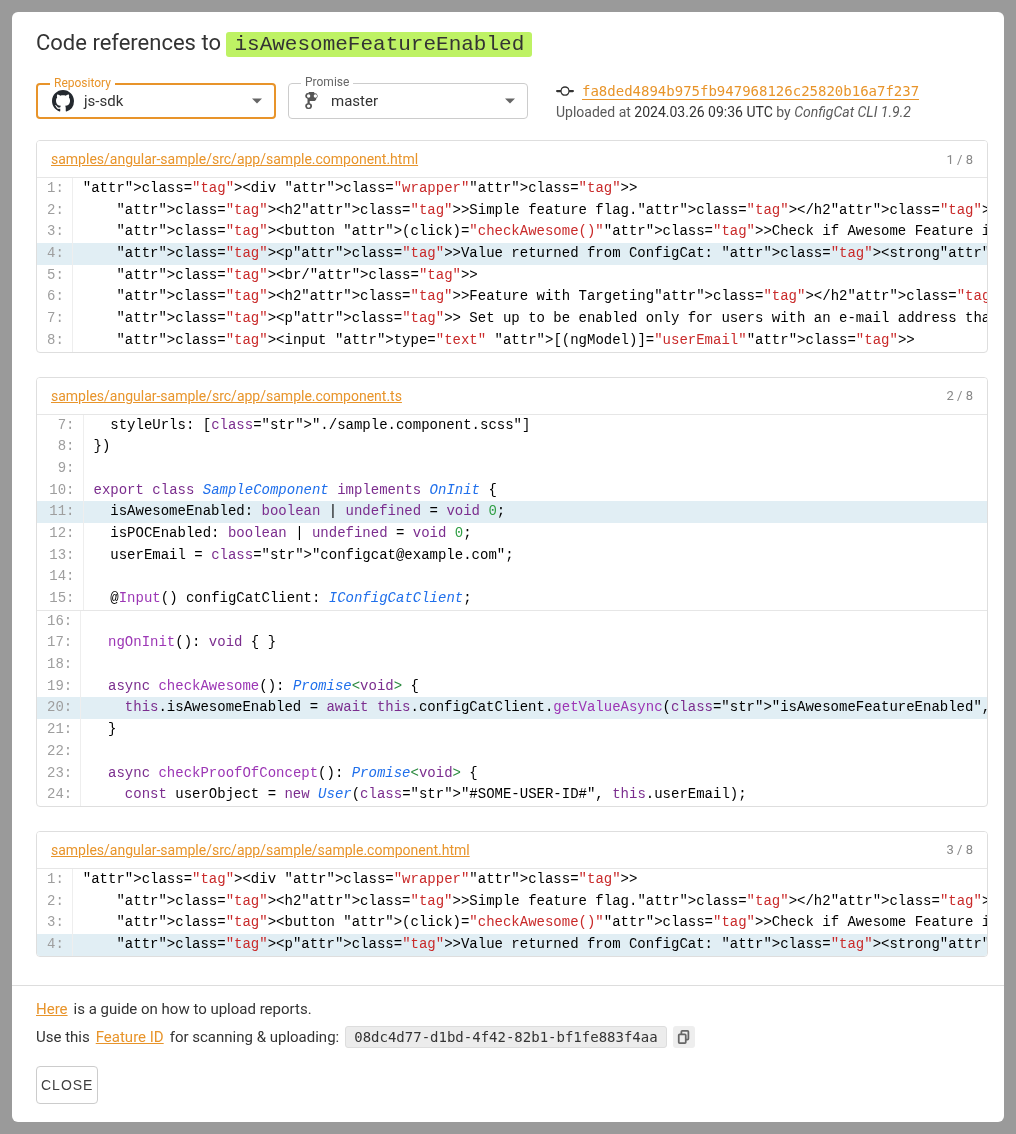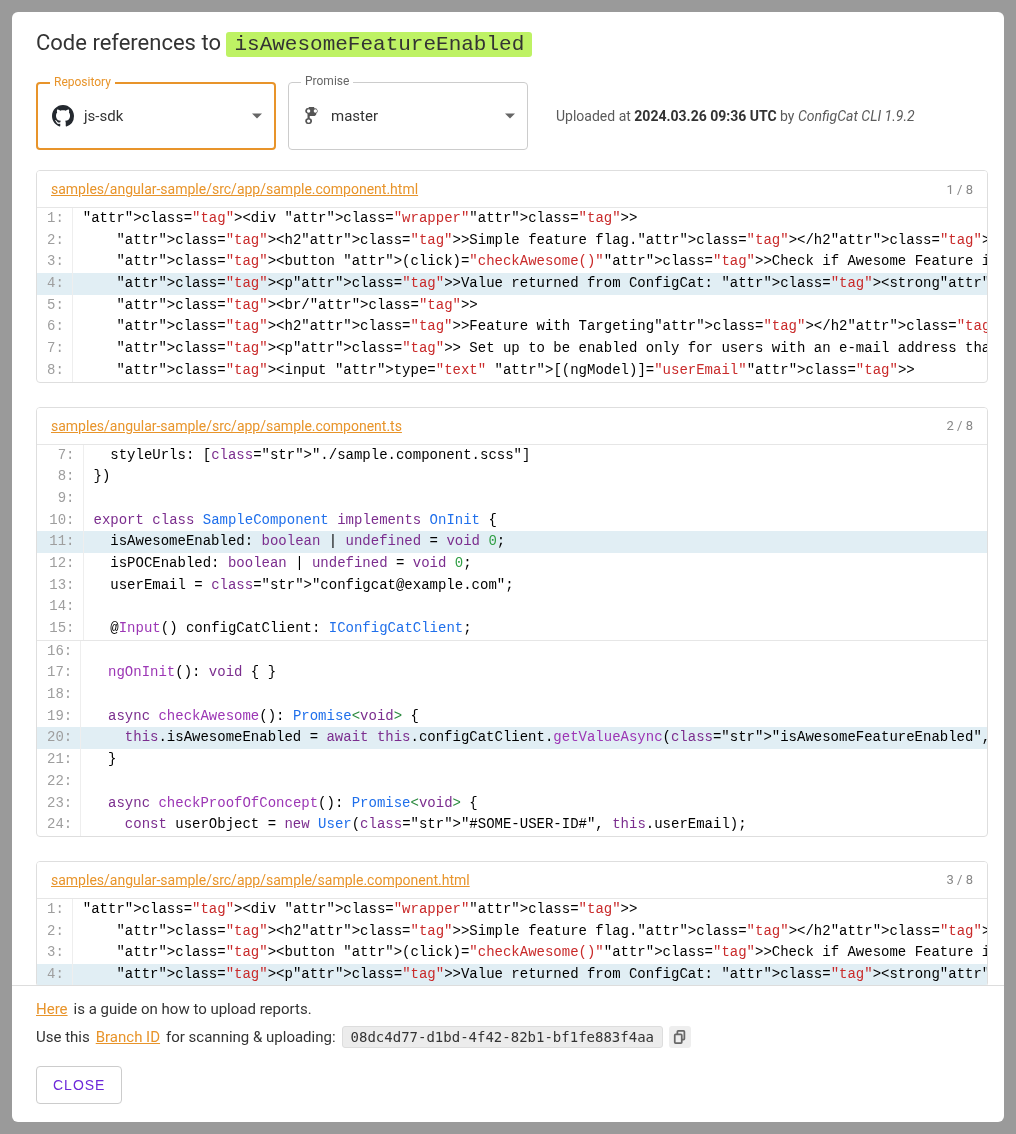--- a/index.html
+++ b/index.html
@@ -2,31 +2,31 @@
 <html><head>
 <meta charset="utf-8">
 <style>
 * { box-sizing: border-box; margin: 0; padding: 0; }
 body { font-family: -apple-system, BlinkMacSystemFont, "Segoe UI", Roboto, sans-serif; background: #9a9a9a; width: 1016px; height: 1134px; overflow: hidden; position: relative; }
 .modal { position: absolute; top: 12px; left: 12px; right: 12px; bottom: 12px; background: #fff; border-radius: 6px; display: flex; flex-direction: column; overflow: hidden; }
 .modal-header { padding: 18px 24px 10px; }
 .title { font-size: 22px; font-weight: 400; color: #333; }
 .title code { background: #bef264; padding: 1px 8px; border-radius: 3px; font-family: "SFMono-Regular", Consolas, "Liberation Mono", Menlo, monospace; font-size: 21px; }
 .controls { display: flex; gap: 12px; align-items: center; padding: 16px 24px 20px; flex-wrap: wrap; }
-.select-box { position: relative; border: 1px solid #ccc; border-radius: 4px; height: 68px; min-width: 240px; padding: 0 36px 0 14px; display: flex; align-items: center; gap: 10px; cursor: pointer; }
+.select-box { position: relative; border: 1px solid #ccc; border-radius: 4px; height: 36px; min-width: 240px; padding: 0 36px 0 14px; display: flex; align-items: center; gap: 10px; cursor: pointer; }
 .select-box.active { border: 2px solid #e8942a; }
 .select-label { position: absolute; top: -9px; left: 12px; background: #fff; padding: 0 4px; font-size: 12px; color: #666; }
 .select-box.active .select-label { color: #e8942a; }
 .select-text { font-size: 15px; color: #333; }
 .select-caret { position: absolute; right: 12px; top: 50%; transform: translateY(-50%); width: 0; height: 0; border-left: 5px solid transparent; border-right: 5px solid transparent; border-top: 5px solid #666; }
 .commit-block { margin-left: 16px; font-size: 14px; }
 .commit-row { display: flex; align-items: center; gap: 8px; margin-bottom: 4px; }
 .commit-link { color: #e8942a; border-bottom: 1px solid #e8942a; font-family: monospace; font-size: 14px; }
 .upload-meta { color: #5a5a5a; font-size: 14px; }
-.upload-meta b { color: #333; font-weight: 700; }
+.upload-meta b { color: #333; font-weight: 400; }
 .upload-meta i { font-style: italic; margin-top: 16px; }
 
 .body-scroll { flex: 1; overflow-y: auto; padding: 0 16px 0 24px; position: relative; }
 .body-scroll::-webkit-scrollbar { width: 14px; }
 .body-scroll::-webkit-scrollbar-track { background: #f0f0f0; }
 .body-scroll::-webkit-scrollbar-thumb { background: #b8b8b8; border-radius: 0; }
 
 .file-card { border: 1px solid #dedede; border-radius: 4px; margin-bottom: 24px; overflow: hidden; }
 .file-head { display: flex; justify-content: space-between; align-items: center; padding: 10px 14px; background: #fff; border-bottom: 1px solid #e6e6e6; }
 .file-path { color: #e8942a; font-size: 14px; text-decoration: underline; }
@@ -36,28 +36,28 @@
 .code-table td.ln { text-align: right; color: #9e9e9e; padding: 0 8px 0 10px; width: 46px; user-select: none; border-right: 1px solid #eee; vertical-align: top; }
 .code-table td.src { padding: 0 10px; white-space: pre; }
 .code-table tr.hl { background: #e1eef4; }
 
 
 .tag { color: #2b8a3e; }
 .str { color: #c92a2a; }
 .kw { color: #7b2d8e; }
 .fn { color: #9c36b5; }
 .num { color: #2f9e44; }
-.cl { color: #1f6feb; }
+.cl { color: #1f6feb; font-style: italic; }
 
 .footer { border-top: 1px solid #ddd; padding: 14px 24px 18px; font-size: 15px; color: #333; }
 .footer a { color: #e8942a; text-decoration: underline; }
 .footer .code-id { background: #ececec; padding: 2px 8px; border-radius: 3px; font-family: monospace; font-size: 14px; color: #333; border: 1px solid #ddd; }
 .footer-row { margin-bottom: 8px; display: flex; align-items: center; gap: 6px; flex-wrap: wrap; }
 .copy-btn { display: inline-flex; align-items: center; justify-content: center; width: 22px; height: 22px; background: #eee; border-radius: 3px; cursor: pointer; }
-.close-btn { margin-top: 10px; padding: 10px 16px; border: 1px solid #ccc; border-radius: 4px; background: #fff; font-size: 14px; letter-spacing: 1px; cursor: pointer; color: #6d28d9; }
+.close-btn { margin-top: 10px; padding: 10px 4px; border: 1px solid #ccc; border-radius: 4px; background: #fff; font-size: 14px; letter-spacing: 1px; cursor: pointer; color: #404040; }
 
 svg { flex-shrink: 0; }
 </style>
 </head>
 <body>
 
 <div class="modal">
 
   <div class="modal-header">
     <div class="title">
@@ -79,20 +79,26 @@
       <span class="select-label">Promise</span>
       <svg width="18" height="18" viewBox="0 0 16 16">
           <path fill="#555" d="M5 3a2 2 0 11-4 0 2 2 0 014 0zm8 0a2 2 0 11-4 0 2 2 0 014 0zM3 5v6a2 2 0 104 0h2a4 4 0 004-4V5h-2v2a2 2 0 01-2 2H7V5H3zm2 8a2 2 0 11-4 0 2 2 0 014 0z" opacity="0"></path>
           <path fill="#555" d="M9.5 3.5a1.5 1.5 0 113 0 1.5 1.5 0 01-3 0zM11 6a2.5 2.5 0 10-1-4.9A2.5 2.5 0 005 1a2.5 2.5 0 00-1 4.9v4.2A2.5 2.5 0 105 15a2.5 2.5 0 001-4.9V8h3a3 3 0 003-3v-.05A2.5 2.5 0 0011 6zM3.5 3.5a1.5 1.5 0 113 0 1.5 1.5 0 01-3 0zm0 9a1.5 1.5 0 113 0 1.5 1.5 0 01-3 0z"></path>
         </svg>
       <span class="select-text">master</span>
       <span class="select-caret"></span>
     </div>
 
     <div class="commit-block">
+      <div class="commit-row">
+        <svg width="18" height="18" viewBox="0 0 16 16">
+            <path fill="#333" d="M8 5a3 3 0 100 6 3 3 0 000-6zM0 8a1 1 0 011-1h3.07a4 4 0 017.86 0H15a1 1 0 110 2h-3.07a4 4 0 01-7.86 0H1a1 1 0 01-1-1z"></path>
+          </svg>
+        <a class="commit-link">fa8ded4894b975fb947968126c25820b16a7f237</a>
+      </div>
       <div class="upload-meta">
         <span>Uploaded at </span><b>2024.03.26 09:36 UTC</b><span> by </span><i>ConfigCat CLI 1.9.2</i>
       </div>
     </div>
   </div>
 
   <div class="body-scroll">
     <div id="files-container">
         <div class="file-card">
           <div class="file-head">
@@ -252,21 +258,21 @@
       </div>
   </div>
 
   <div class="footer">
     <div class="footer-row">
       <a>Here</a>
         <span> is a guide on how to upload reports.</span>
     </div>
     <div class="footer-row">
       <span>Use this </span>
-        <a>Branch ID</a>
+        <a>Feature ID</a>
         <span> for scanning &amp; uploading: </span>
       <span class="code-id">08dc4d77-d1bd-4f42-82b1-bf1fe883f4aa</span>
       <span class="copy-btn">
         <svg width="14" height="14" viewBox="0 0 16 16">
             <path fill="#666" d="M4 2a2 2 0 012-2h6a2 2 0 012 2v8a2 2 0 01-2 2h-1v2a2 2 0 01-2 2H3a2 2 0 01-2-2V6a2 2 0 012-2h1V2zm2 2h3a2 2 0 012 2v4h1V2H6v2zM3 6v8h6V6H3z"></path>
           </svg>
       </span>
     </div>
     <button class="close-btn">CLOSE</button>
   </div>

